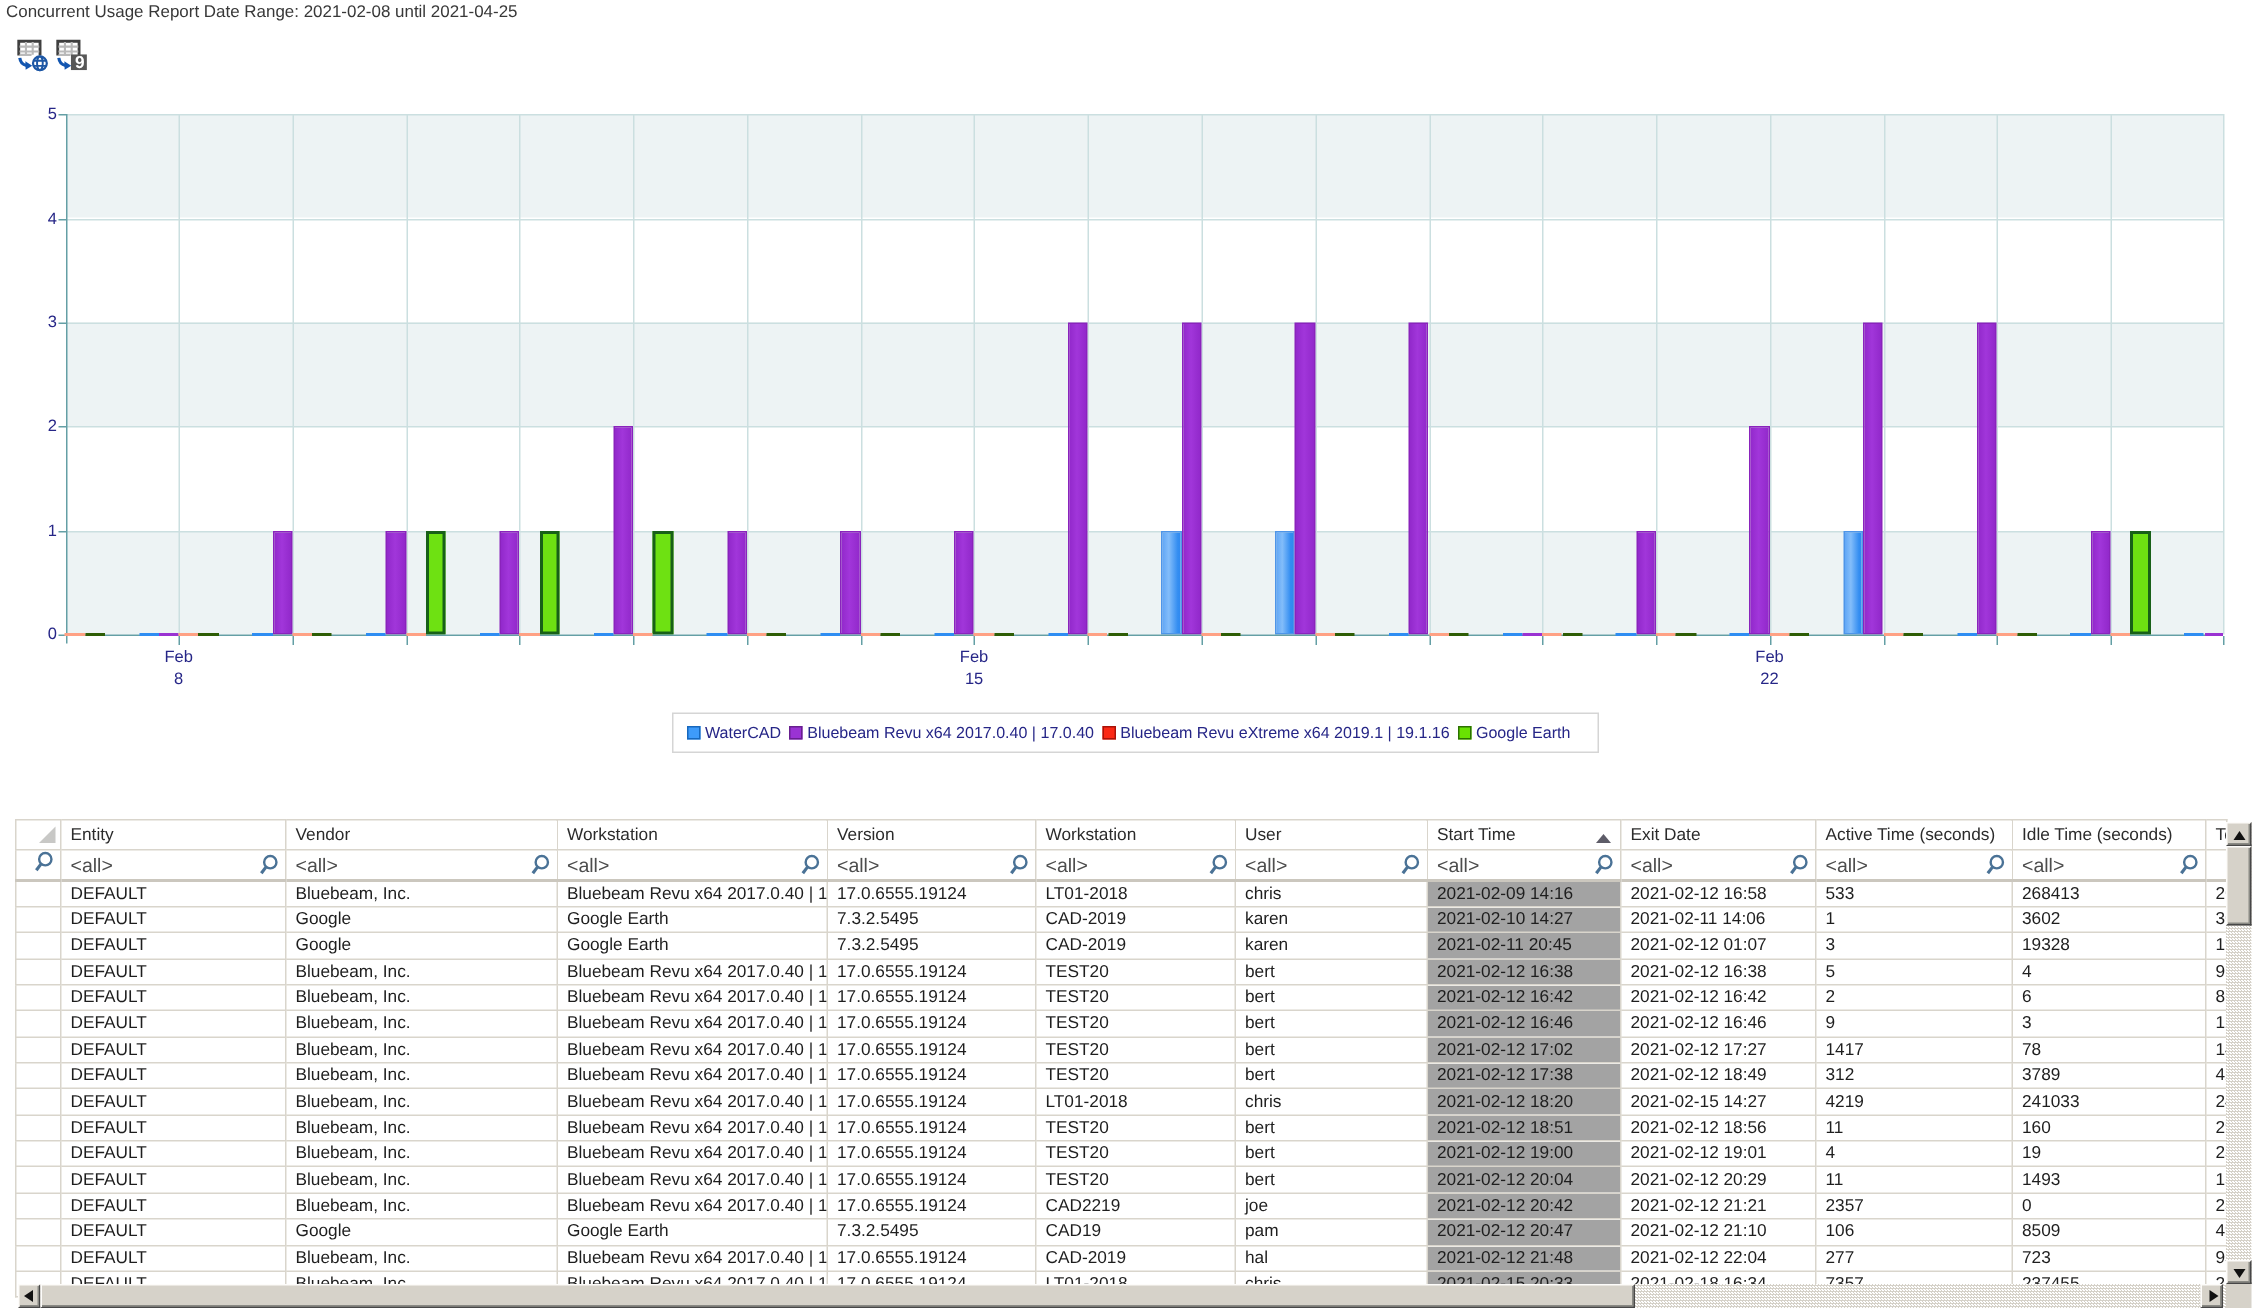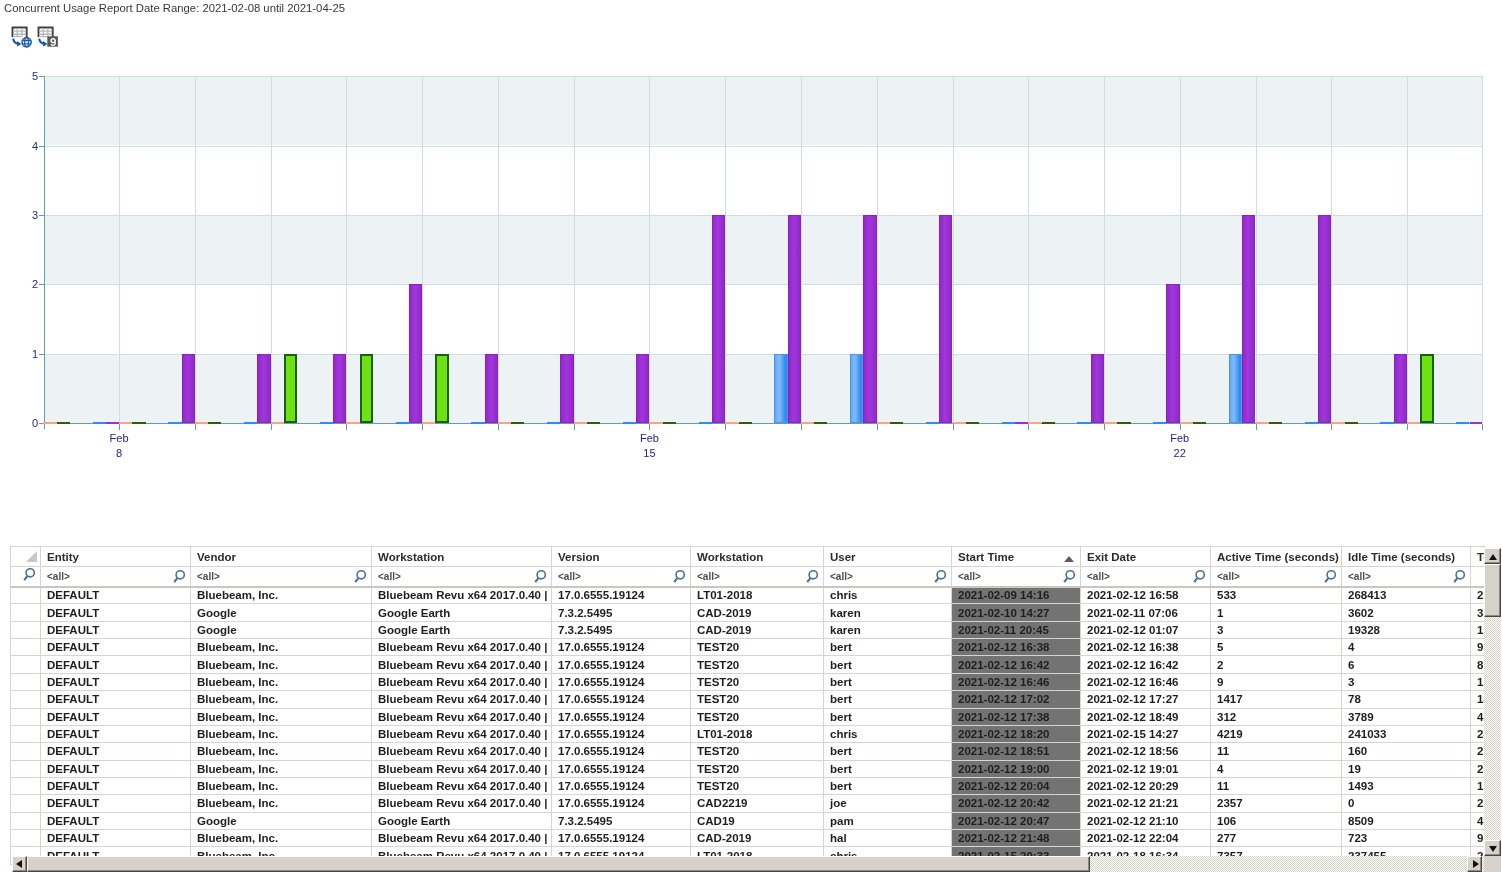--- a/index.html
+++ b/index.html
@@ -19,26 +19,26 @@
 .zt { position:absolute; top:422px; height:2px; z-index:3; }
 .bar { position:absolute; }
 .bar.p { background:linear-gradient(to right,#9229cb,#a136da 45%,#9229cb); border:1px solid #8a23bc; }
 .bar.g { background:#6ee112; border:2px solid #186018; }
 .bar.b { background:linear-gradient(to right,#61a7f6,#83bdfa 35%,#338df1 85%,#2f89ef); border:1px solid #4e95e8; }
 #legend { position:absolute; left:448px; top:475px; width:618px; height:27px; border:1px solid #d5d5d5; display:flex; align-items:center; font-size:10.7px; color:#262687; padding-left:9px; }
 .sq { width:9px; height:9px; display:inline-block; margin-right:3px; flex:none; }
 .litem { display:flex; align-items:center; margin-right:5.5px; white-space:nowrap; }
 
 #grid { position:absolute; left:10px; top:546px; }
-table { border-collapse:collapse; table-layout:fixed; width:1475px;font-weight:bold; }
+table { border-collapse:collapse; table-layout:fixed; width:1475px; }
 td { border:1px solid #d9d5cc; font-size:11.5px; color:#1e1e1e; padding:0 0 0 6px; white-space:nowrap; overflow:hidden; height:17.36px; background:#fff; }
 .hrow td { height:20px; color:#2b2b2b; position:relative; }
 .frow td { height:20px; border-bottom:2px solid #cbc7be; position:relative; }
-td.st { background:#737373; }
-.all { color:#4d4d4d; font-size:10px; }
+td.st { background:#a3a3a3; }
+.all { color:#4d4d4d; font-size:13px; }
 .mag { position:absolute; right:3px; top:2px; width:16px; height:16px; }
 .magc { position:static; }
 .tri { position:absolute; right:3px; bottom:4px; width:0; height:0; border-left:11px solid transparent; border-bottom:11px solid #c8c8c6; }
 .sort { position:absolute; right:6px; top:9px; width:0; height:0; border-left:5px solid transparent; border-right:5px solid transparent; border-bottom:6px solid #5d5c68; }
 
 .sb { position:absolute; background-image:conic-gradient(#fff 25%,#d5d1c8 0 50%,#fff 0 75%,#d5d1c8 0); background-size:2px 2px; }
 .sbtn { position:absolute; background:#d6d2c9; border-top:1px solid #fdfcfa; border-left:1px solid #fdfcfa; border-right:1.5px solid #474747; border-bottom:1.5px solid #474747; box-shadow:inset -1px -1px 0 #8a8a84; }
 .arr { position:absolute; width:0; height:0; }
 </style></head><body>
 <div id="page">
@@ -196,20 +196,26 @@
 <div class="xtick" style="left:1104.0px"></div>
 <div class="xtick" style="left:1179.7px"></div>
 <div class="xtick" style="left:1255.5px"></div>
 <div class="xtick" style="left:1331.3px"></div>
 <div class="xtick" style="left:1407.0px"></div>
 <div class="xtick" style="left:1482.0px"></div>
 <div class="xlab" style="left:89.1px">Feb<br>8</div>
 <div class="xlab" style="left:619.4px">Feb<br>15</div>
 <div class="xlab" style="left:1149.7px">Feb<br>22</div>
 </div>
+<div id="legend">
+ <span class="litem"><span class="sq" style="background:#3e9bfa;border:1px solid #1768bd"></span>WaterCAD</span>
+ <span class="litem"><span class="sq" style="background:#9a33d4;border:1px solid #68208f"></span>Bluebeam Revu x64 2017.0.40 | 17.0.40</span>
+ <span class="litem"><span class="sq" style="background:#fb2814;border:1px solid #a91208"></span>Bluebeam Revu eXtreme x64 2019.1 | 19.1.16</span>
+ <span class="litem"><span class="sq" style="background:#69e202;border:1px solid #2c7101"></span>Google Earth</span>
+</div>
 <div id="grid">
 <table>
         <colgroup>
           <col style="width:30px">
           <col style="width:150px">
           <col style="width:181px">
           <col style="width:180px">
           <col style="width:139px">
           <col style="width:133px">
           <col style="width:128px">
@@ -299,21 +305,21 @@
           </tr>
 <tr>
             <td class="ind"></td>
             <td>DEFAULT</td>
             <td>Google</td>
             <td>Google Earth</td>
             <td>7.3.2.5495</td>
             <td>CAD-2019</td>
             <td>karen</td>
             <td class="st">2021-02-10 14:27</td>
-            <td>2021-02-11 07:06</td>
+            <td>2021-02-11 14:06</td>
             <td>1</td>
             <td>3602</td>
             <td>3603</td>
           </tr>
 <tr>
             <td class="ind"></td>
             <td>DEFAULT</td>
             <td>Google</td>
             <td>Google Earth</td>
             <td>7.3.2.5495</td>

